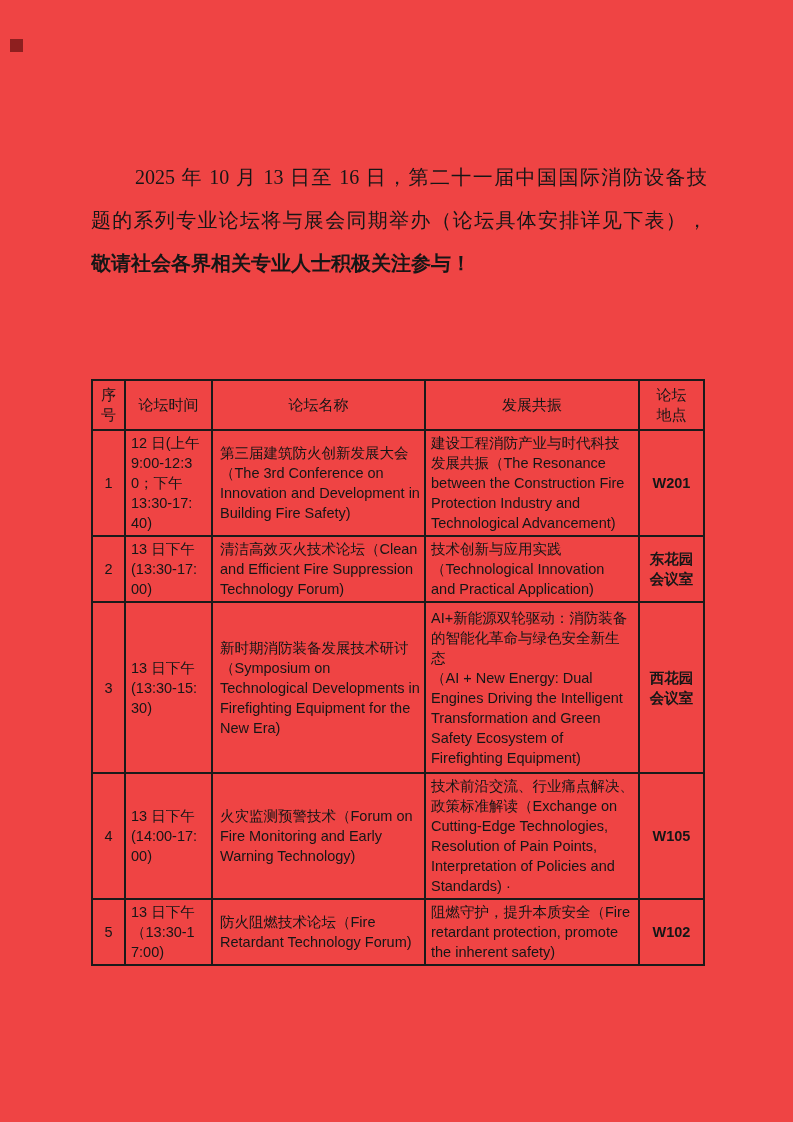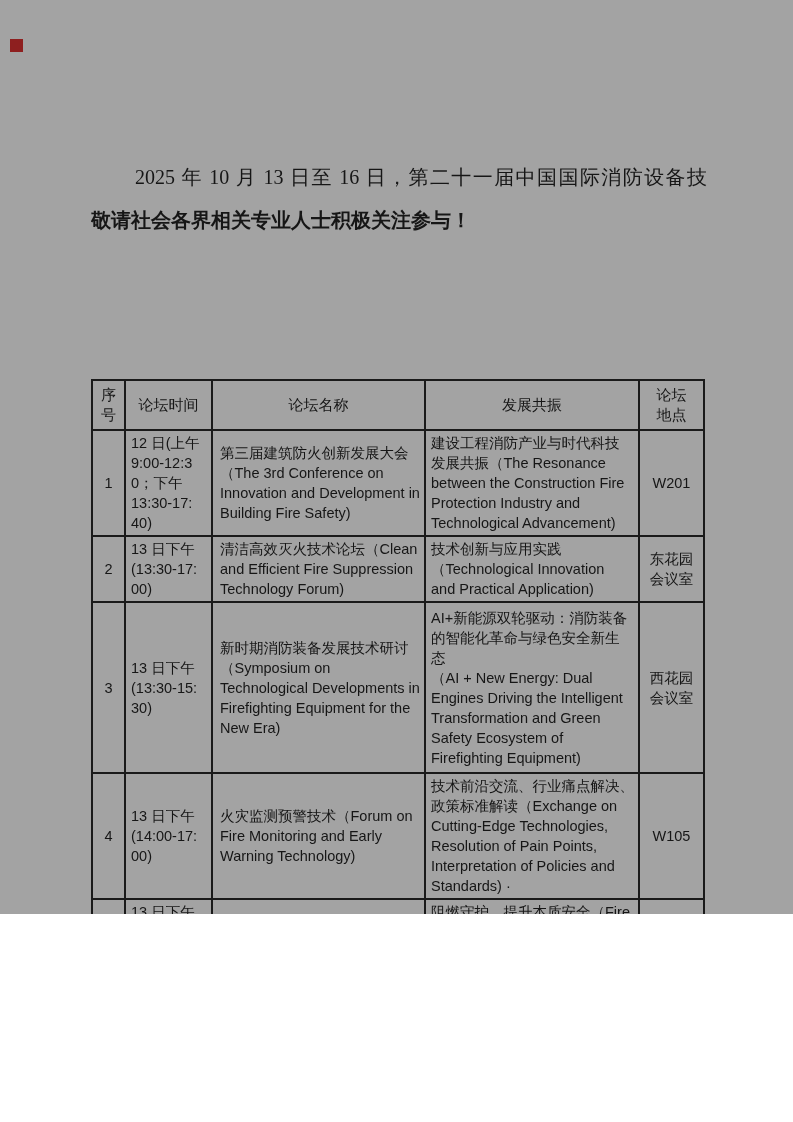--- a/index.html
+++ b/index.html
@@ -1,20 +1,20 @@
 <!DOCTYPE html>
 <html><head>
 <meta charset="utf-8">
 <style>
   html, body { margin: 0; padding: 0; background: #ffffff; }
   .page {
     position: relative;
     width: 793px;
-    height: 914px;
-    background: #a3a3a3;
+    height: 1122px;
+    background: #ef4444;
     overflow: hidden;
     color: #161616;
   }
   .red-marker {
     position: absolute;
     left: 10px;
     top: 39px;
     width: 13px;
     height: 13px;
     background: #8e1f1f;
@@ -66,36 +66,37 @@
     font-size: 21px;
     line-height: 28px;
     white-space: nowrap;
   }
   .hdr td { text-align: center; font-size: 15px; }
   .row-hdr { height: 50px; }
   td.c-num { text-align: center; padding: 0; }
   td.c-time { text-align: left; padding: 2px 3px 2px 5px; margin-left: 16px; }
   td.c-name { text-align: left; padding: 2px 4px 2px 7px; }
   td.c-theme { text-align: left; padding: 2px 3px 2px 5px; margin-left: 41px; }
-  td.c-loc { text-align: center; padding: 0 2px; }
+  td.c-loc { text-align: center; padding: 0 2px; font-weight: bold; }
   tr.r1 { height: 101px; }
   tr.r2 { height: 65px; }
   tr.r3 { height: 171px; }
   tr.r4 { height: 120px; }
   tr.r5 { height: 63px; }
 </style>
 </head>
 <body>
 
 <div class="page">
 
   <div class="red-marker"></div>
 
   <div class="intro">
     <div class="intro-line first">2025 年 10 月 13 日至 16 日，第二十一届中国国际消防设备技</div>
+    <div class="intro-line">题的系列专业论坛将与展会同期举办（论坛具体安排详见下表），</div>
     <div class="intro-line last">敬请社会各界相关专业人士积极关注参与！</div>
   </div>
 
   <table class="forum-table">
     <colgroup>
       <col style="width:33px">
       <col style="width:87px">
       <col style="width:213px">
       <col style="width:214px">
       <col style="width:65px">

